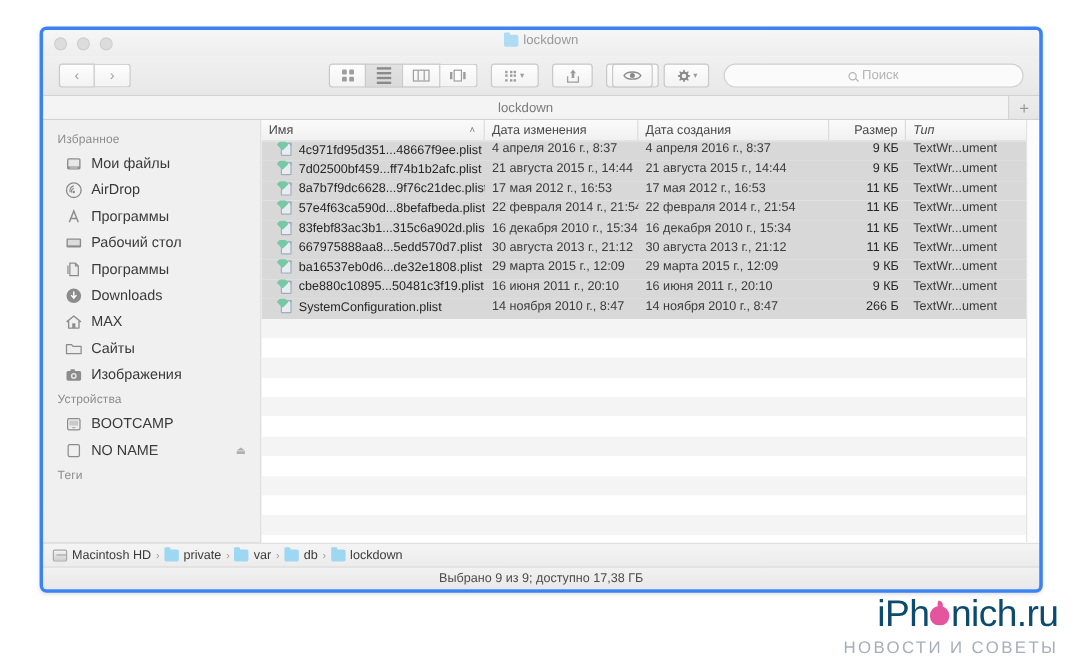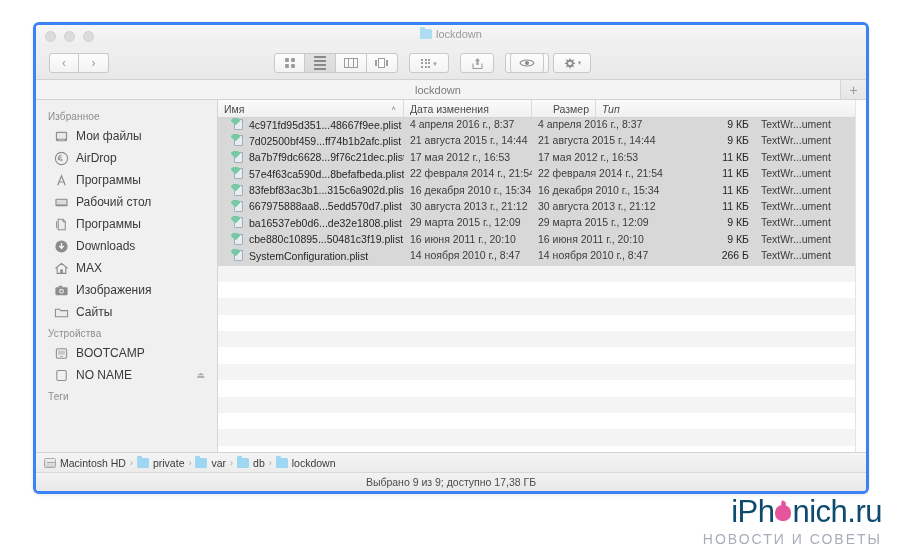--- a/index.html
+++ b/index.html
@@ -381,20 +381,26 @@
         <div class="sp8"></div>
         <div class="tbtn single" style="width:38px">
           <svg width="13" height="13" viewBox="0 0 13 13">
             <path d="M6.5 1.2 L7.5 1.2 L7.8 2.7 L9.1 3.2 L10.3 2.3 L11 3 L10.1 4.2 L10.6 5.5 L12.1 5.8 L12.1 6.8 L10.6 7.1 L10.1 8.4 L11 9.6 L10.3 10.3 L9.1 9.4 L7.8 9.9 L7.5 11.4 L6.5 11.4 L6.2 9.9 L4.9 9.4 L3.7 10.3 L3 9.6 L3.9 8.4 L3.4 7.1 L1.9 6.8 L1.9 5.8 L3.4 5.5 L3.9 4.2 L3 3 L3.7 2.3 L4.9 3.2 L6.2 2.7 Z" fill="#8a8a8a"></path>
             <circle cx="7" cy="6.3" r="1.9" fill="#f4f4f4"></circle>
           </svg>
           <span class="gear-chev">▾</span>
         </div>
       </div>
 
+      <div class="search-wrap">
+        <div class="search-box">
+          <span class="mag"></span>
+          <span class="search-ph">Поиск</span>
+        </div>
+      </div>
     </div>
 
     <div class="tabbar">
       <div class="tab">
         <span>lockdown</span>
       </div>
       <div class="tab-plus">
         <span>+</span>
       </div>
     </div>
@@ -460,33 +466,33 @@
         <div class="sb-item">
           <svg class="sb-ico" viewBox="0 0 16 16">
             <path d="M8 2.5 L14 7.5 H12.6 V13.2 H3.4 V7.5 H2 Z" fill="none" stroke="#8c8c8c" stroke-width="1.2" stroke-linejoin="round"></path>
             <rect x="6.6" y="9" width="2.8" height="4.2" fill="#8c8c8c"></rect>
           </svg>
           <span>MAX</span>
         </div>
 
         <div class="sb-item">
           <svg class="sb-ico" viewBox="0 0 16 16">
+            <path d="M1.5 4.5 H6 L7.2 6 H14.5 V12.5 H1.5 Z" fill="#ededed" stroke="#8c8c8c" stroke-width="1.1" stroke-linejoin="round"></path>
+          </svg>
+          <span>Сайты</span>
+        </div>
+
+        <div class="sb-item">
+          <svg class="sb-ico" viewBox="0 0 16 16">
             <rect x="1.5" y="4.5" width="13" height="8.5" rx="1.4" fill="#8c8c8c"></rect>
             <rect x="5" y="2.8" width="4" height="2" rx="0.6" fill="#8c8c8c"></rect>
             <circle cx="8" cy="8.8" r="2.6" fill="#e4e4e4"></circle>
             <circle cx="8" cy="8.8" r="1.3" fill="#8c8c8c"></circle>
           </svg>
           <span>Изображения</span>
-        </div>
-
-        <div class="sb-item">
-          <svg class="sb-ico" viewBox="0 0 16 16">
-            <path d="M1.5 4.5 H6 L7.2 6 H14.5 V12.5 H1.5 Z" fill="#ededed" stroke="#8c8c8c" stroke-width="1.1" stroke-linejoin="round"></path>
-          </svg>
-          <span>Сайты</span>
         </div>
 
         <div class="sb-head">Устройства</div>
 
         <div class="sb-item">
           <svg class="sb-ico" viewBox="0 0 16 16">
             <rect x="2.5" y="3" width="11" height="10" rx="1.4" fill="#ededed" stroke="#8c8c8c" stroke-width="1.1"></rect>
             <rect x="4.2" y="4.8" width="7.6" height="4.4" fill="#c9c9c9"></rect>
             <rect x="6.6" y="10.6" width="2.8" height="1" fill="#a8a8a8"></rect>
           </svg>
@@ -506,20 +512,23 @@
 
       <div class="filearea">
 
         <div class="colhead">
           <div class="ch c-name">
             <span>Имя</span>
             <span class="sort-arrow">˄</span>
           </div>
           <div class="ch c-mod">
             <span>Дата изменения</span>
+          </div>
+          <div class="ch c-crt">
+            <span>Дата создания</span>
           </div>
           <div class="ch c-size right">
             <span>Размер</span>
           </div>
           <div class="ch c-type last">
             <span>Тип</span>
           </div>
         </div>
 
         <div class="rows" id="rows-container">

